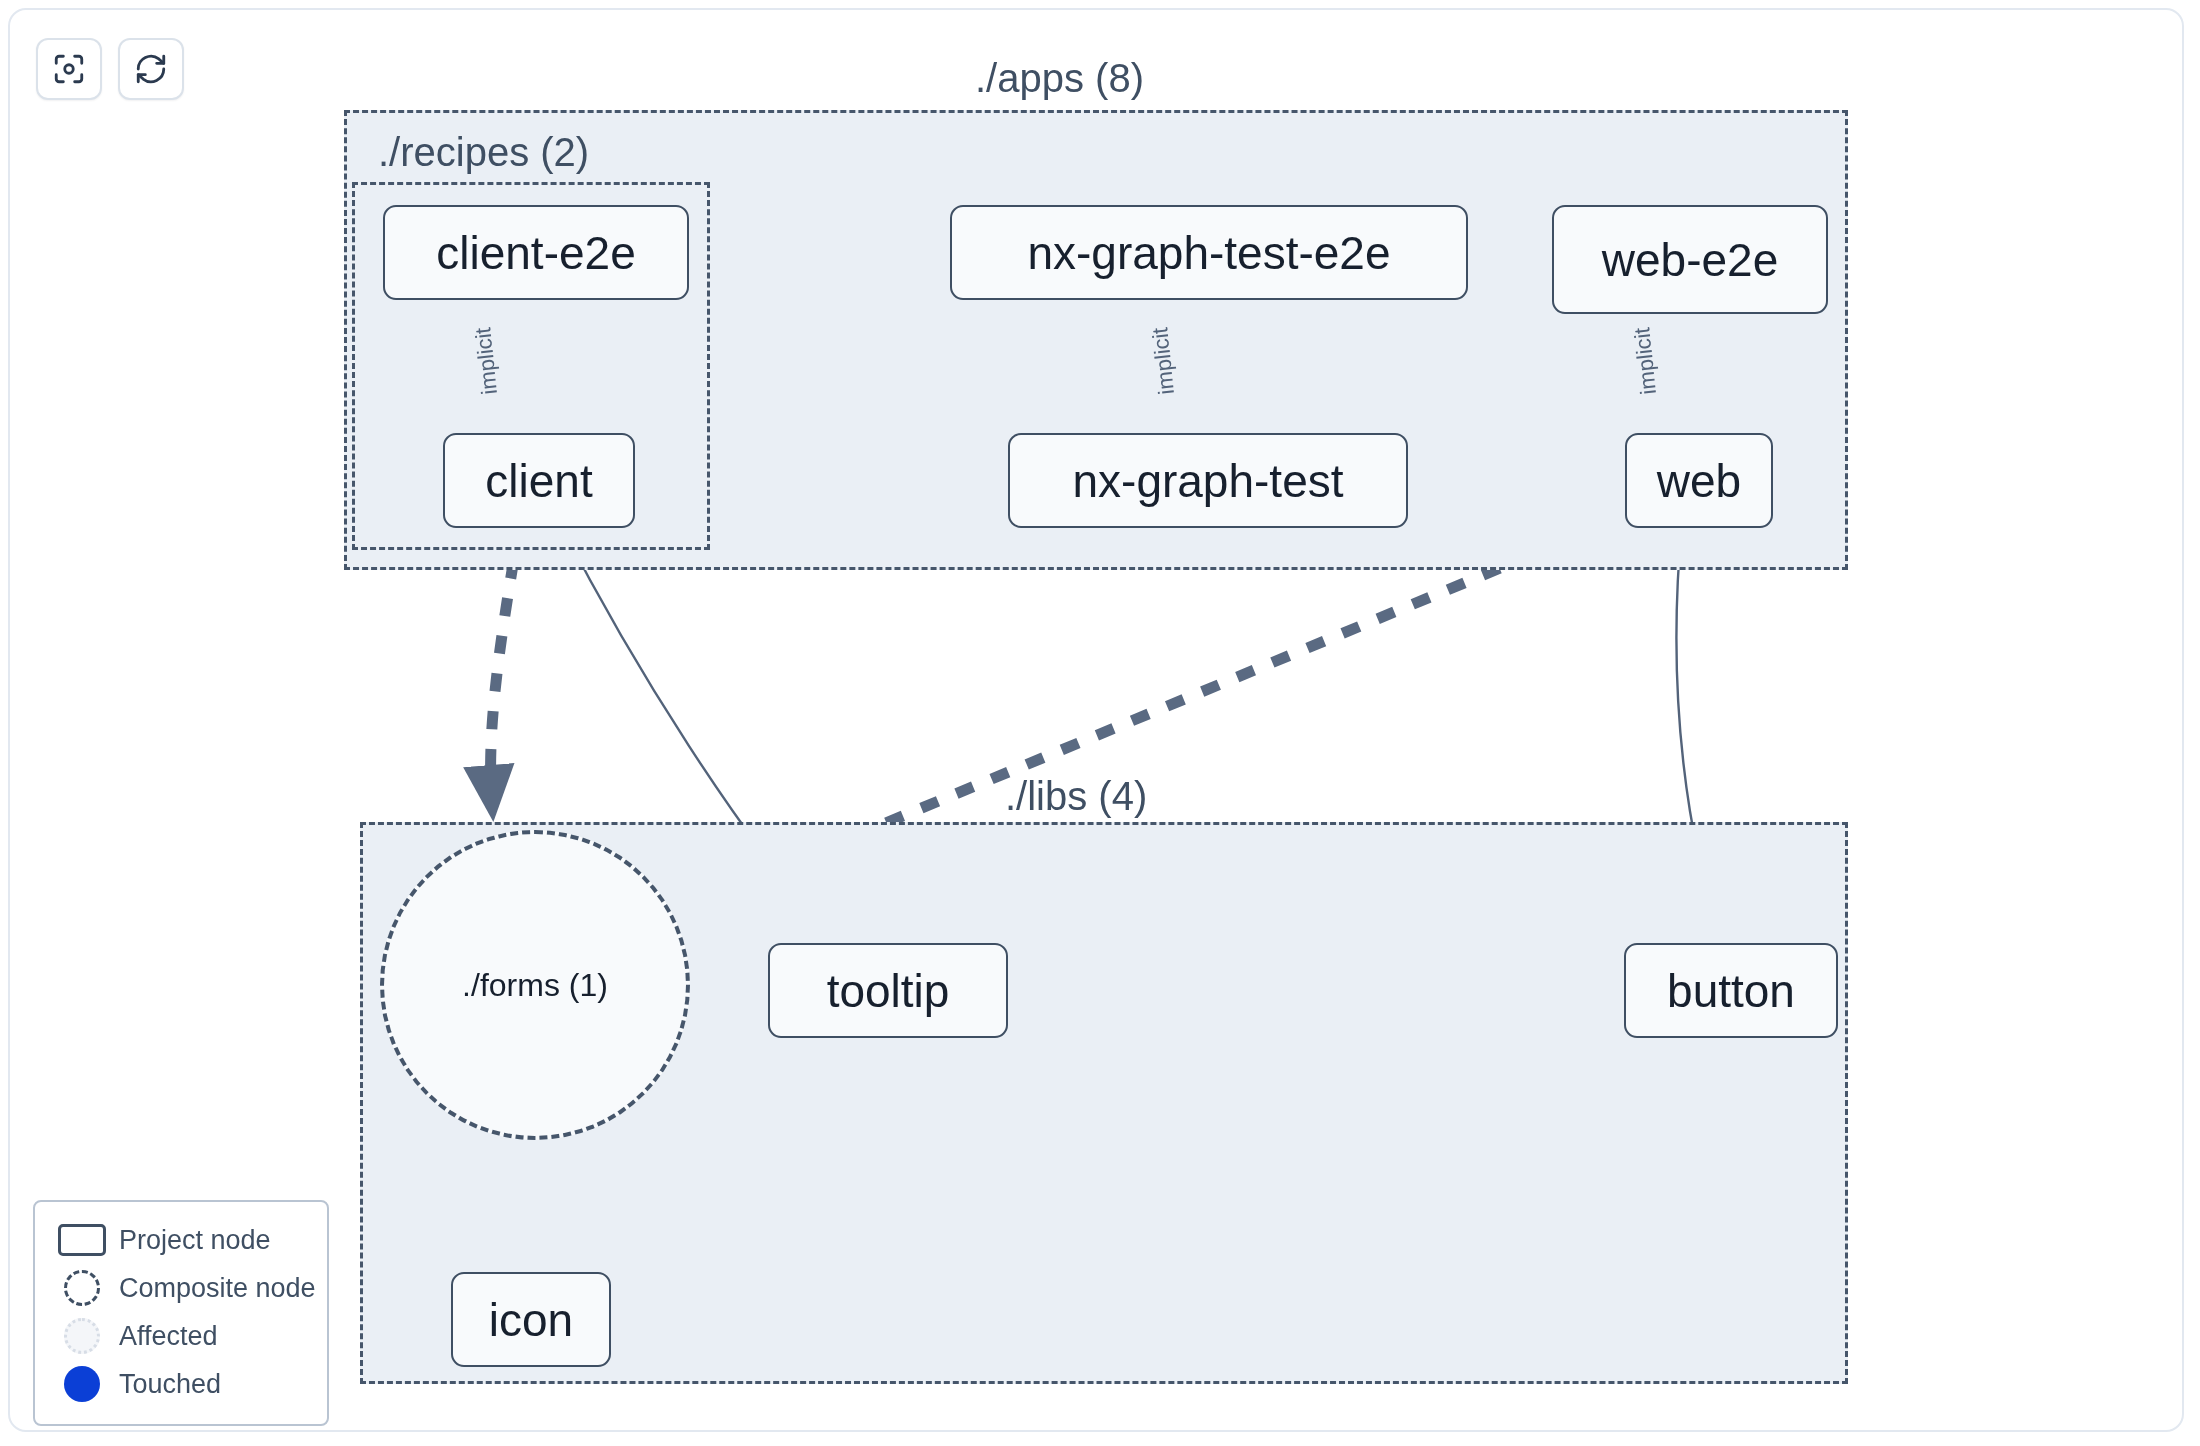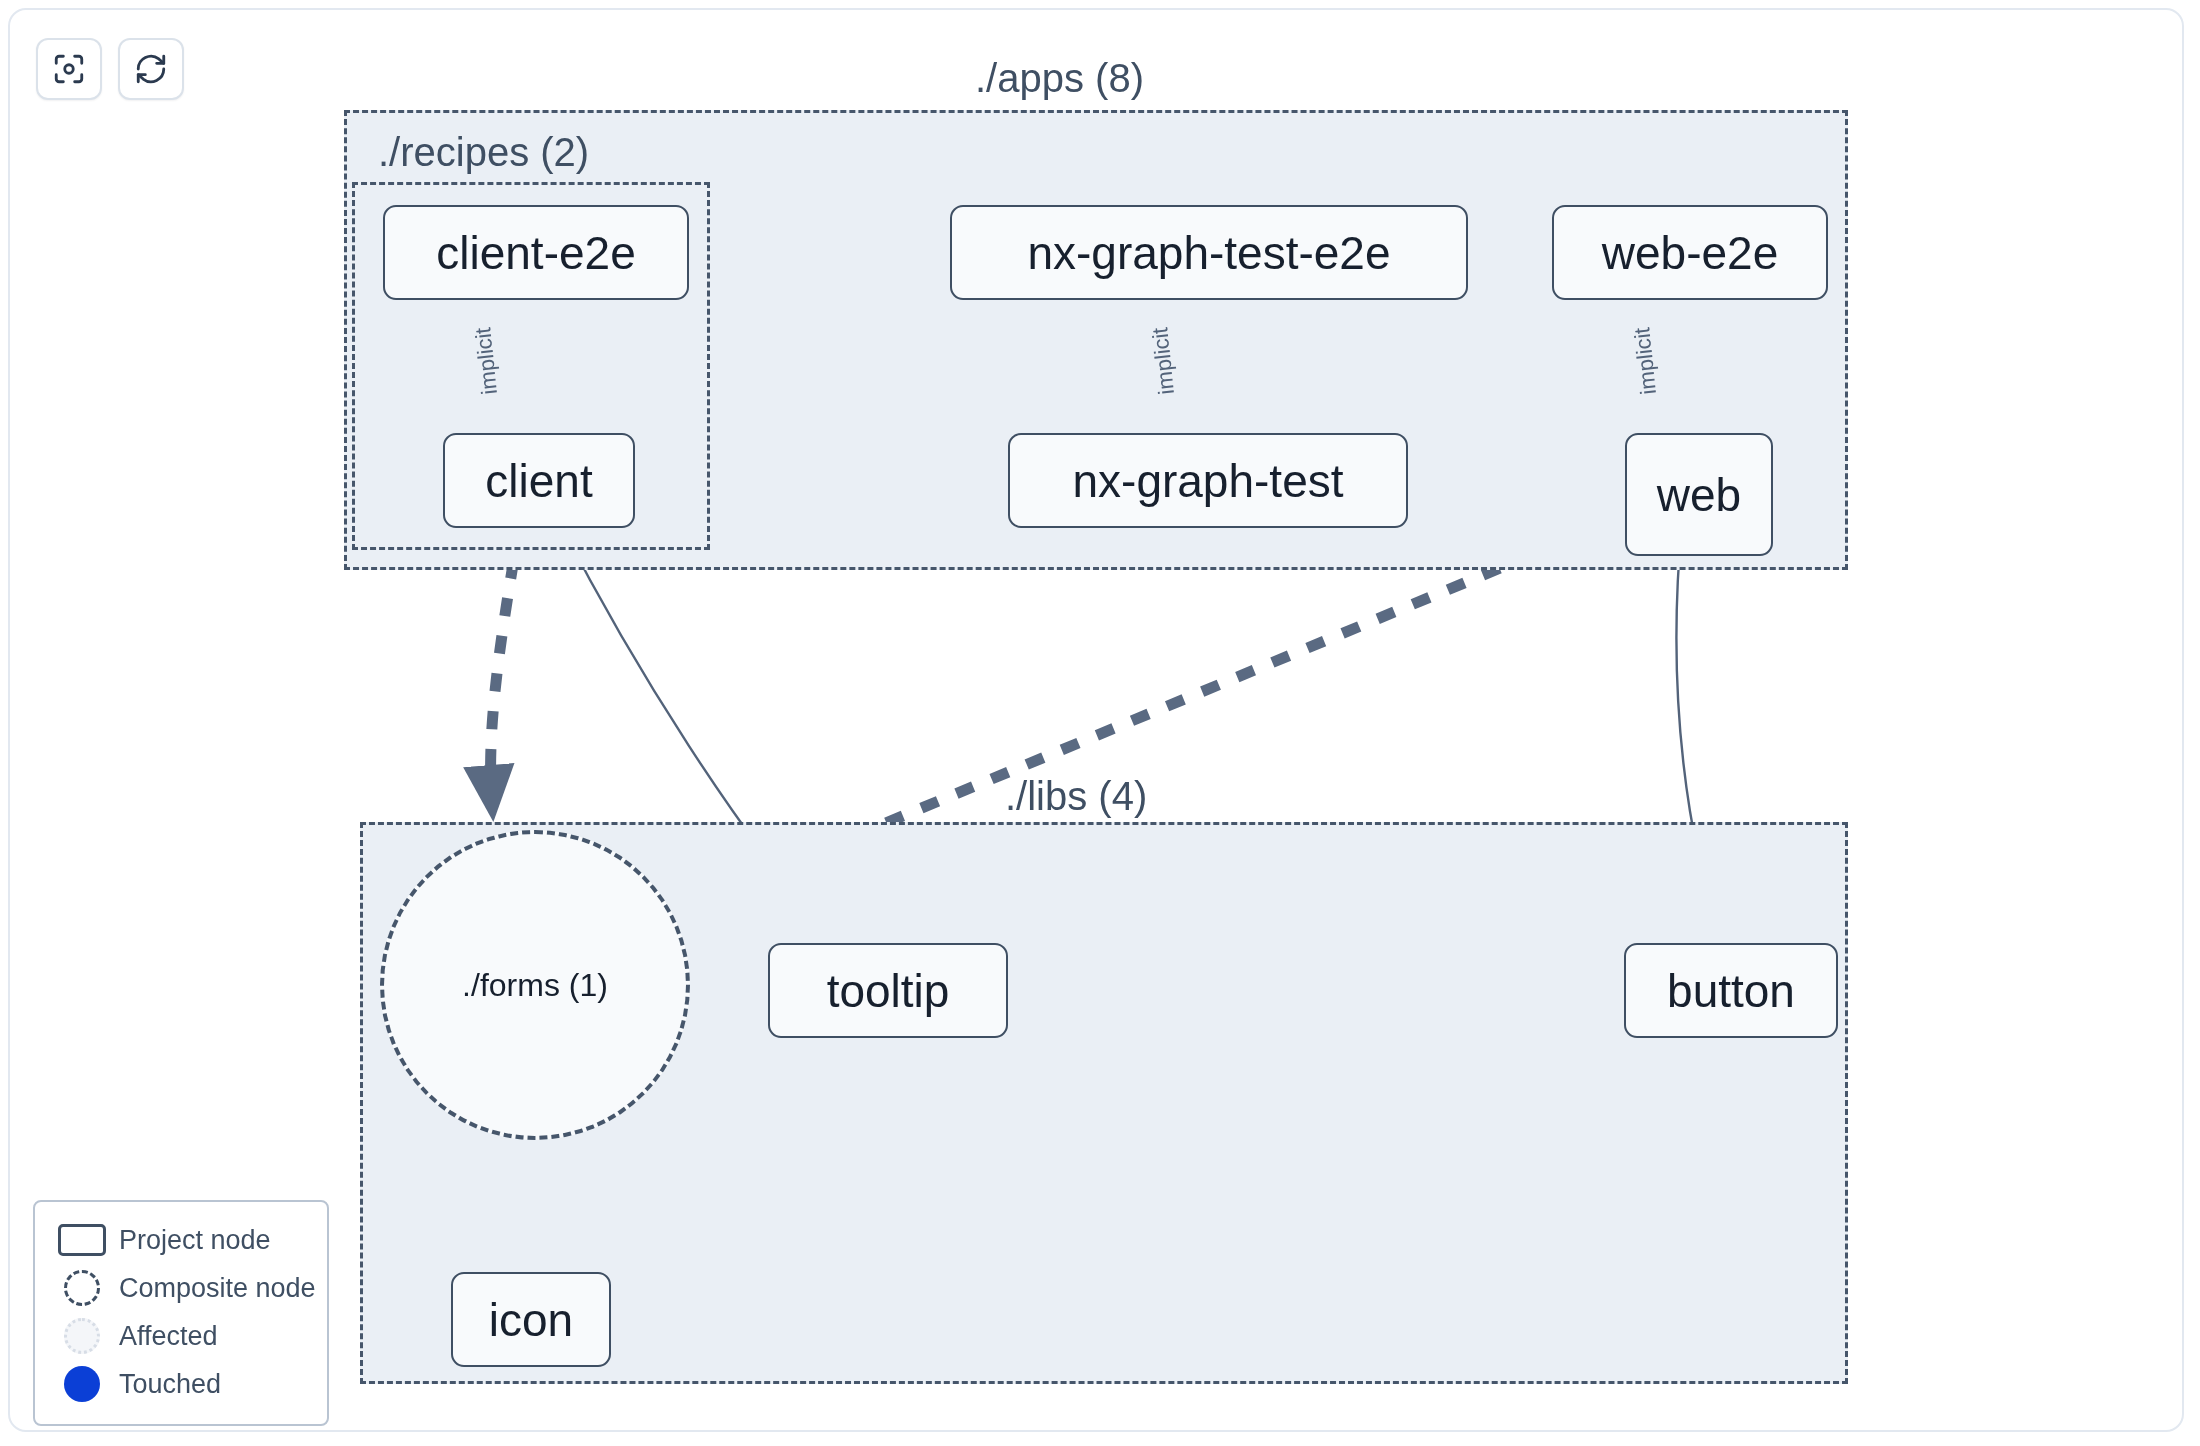--- a/index.html
+++ b/index.html
@@ -258,33 +258,33 @@
   <div class="edge-label" style="left:1612px; top:350px; transform: rotate(-96deg);">implicit</div>
 
   <div class="node" style="left:383px; top:205px; width:306px; height:95px;">
     <span>client-e2e</span>
   </div>
 
   <div class="node" style="left:950px; top:205px; width:518px; height:95px;">
     <span>nx-graph-test-e2e</span>
   </div>
 
-  <div class="node" style="left:1552px; top:205px; width:276px; height:95px;">
+  <div class="node" style="left:1552px; top:205px; width:276px; height:109px;">
     <span>web-e2e</span>
   </div>
 
   <div class="node" style="left:443px; top:433px; width:192px; height:95px;">
     <span>client</span>
   </div>
 
   <div class="node" style="left:1008px; top:433px; width:400px; height:95px;">
     <span>nx-graph-test</span>
   </div>
 
-  <div class="node" style="left:1625px; top:433px; width:148px; height:123px;">
+  <div class="node" style="left:1625px; top:433px; width:148px; height:95px;">
     <span>web</span>
   </div>
 
   <div class="node-composite" style="left:380px; top:830px; width:310px; height:310px;">
     <span>./forms (1)</span>
   </div>
 
   <div class="node" style="left:768px; top:943px; width:240px; height:95px;">
     <span>tooltip</span>
   </div>

